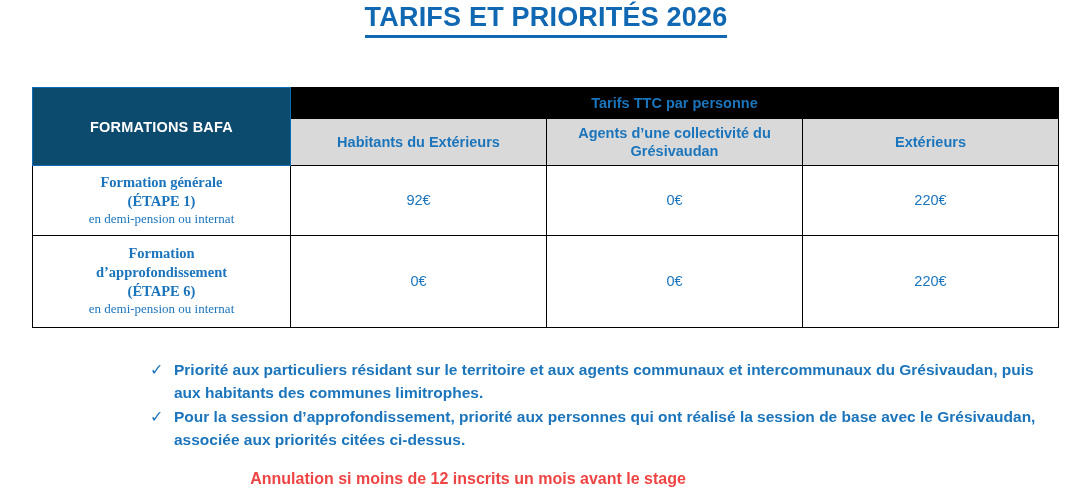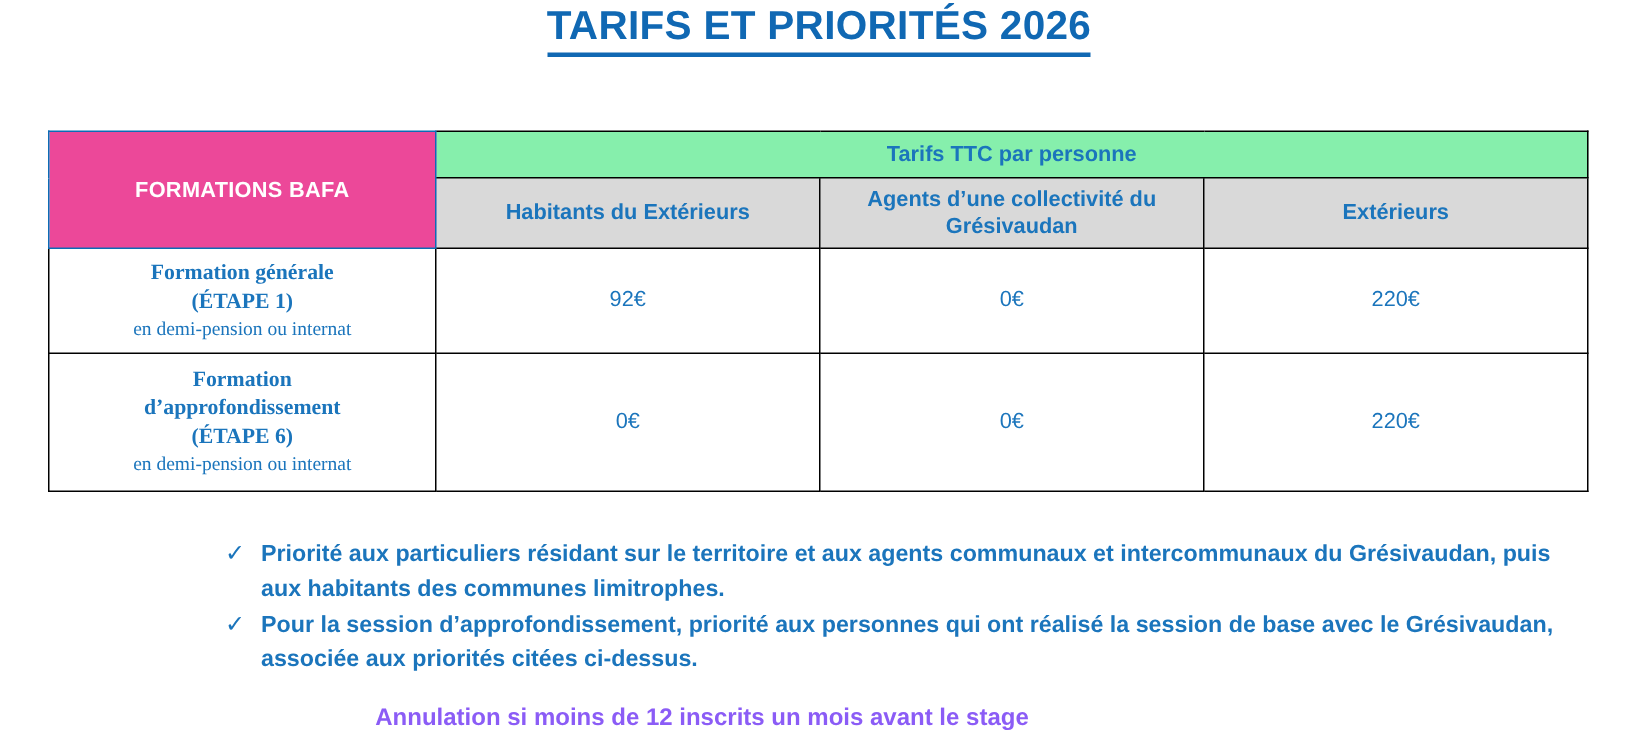--- a/index.html
+++ b/index.html
@@ -56,36 +56,36 @@
     font-size: 14.5px;
   }
 
   .col-label { width: 258px; }
   .col-a     { width: 256px; }
   .col-b     { width: 259px; }
   .col-c     { width: 254px; }
 
   
   .brand-cell {
-    background: #ec4899;
+    background: #0c4a6e;
     color: #ffffff !important;
     font-size: 22px;
     font-weight: bold;
     letter-spacing: 0.2px;
     border-color: #0C6CB5 !important;
     border-left: 1.5px solid #0C6CB5 !important;
     padding: 4px 6px;
   }
 
   .span-head {
     height: 31px;
     font-size: 18px;
     font-weight: bold;
     color: #1B75BC;
-    background: #86efac;
+    background: #000000;
     margin-top: 30px;
   }
 
   .sub-head {
     background: #D9D9D9;
     font-size: 14px;
     font-weight: bold;
     color: #1B75BC;
     height: 47px;
     padding: 3px 6px;
@@ -147,21 +147,21 @@
     font-weight: bold;
   }
 
   
   .footer-note {
     position: absolute;
     left: 0;
     top: 470px;
     width: 936px;
     text-align: center;
-    color: #8b5cf6;
+    color: #ef4444;
     font-size: 16px;
     font-weight: bold;
   }
 </style>
 </head>
 <body>
 
 <div class="page">
 
   <div class="title-wrap">

